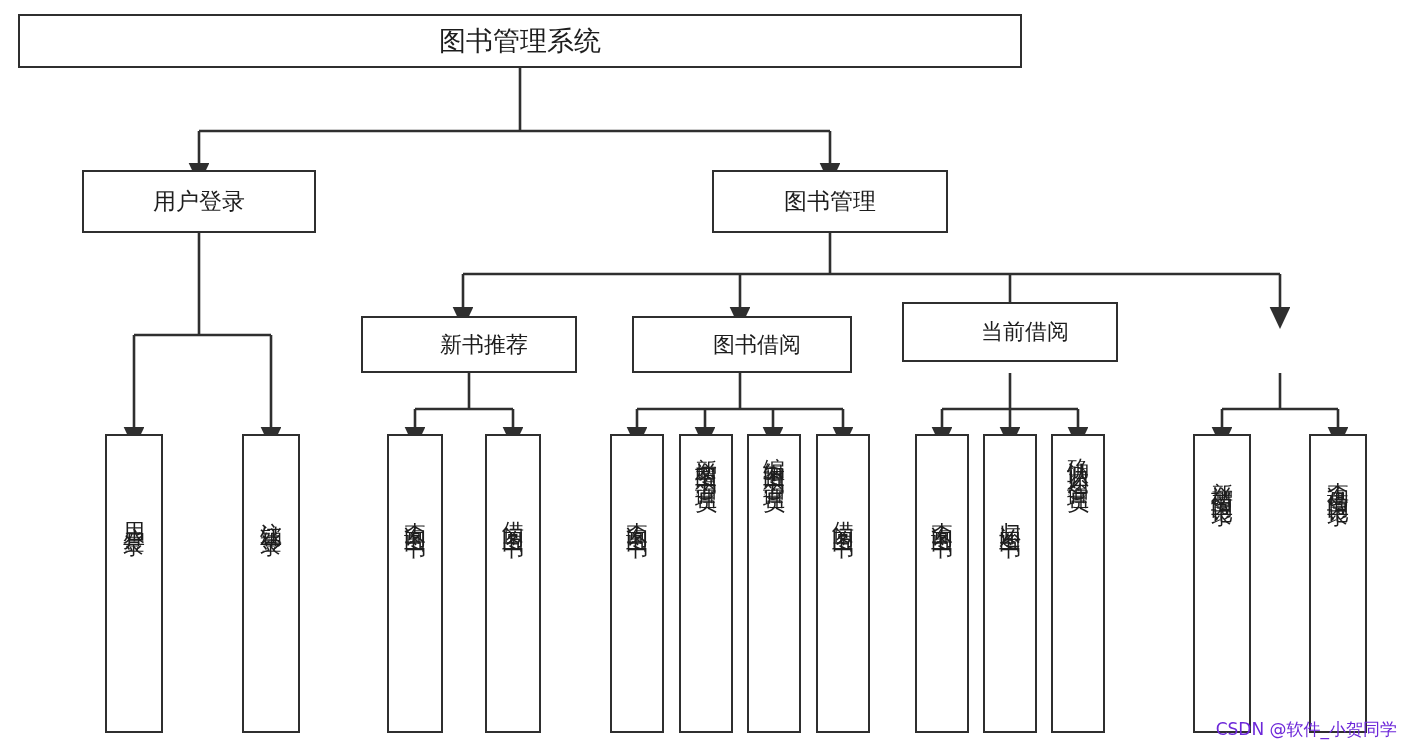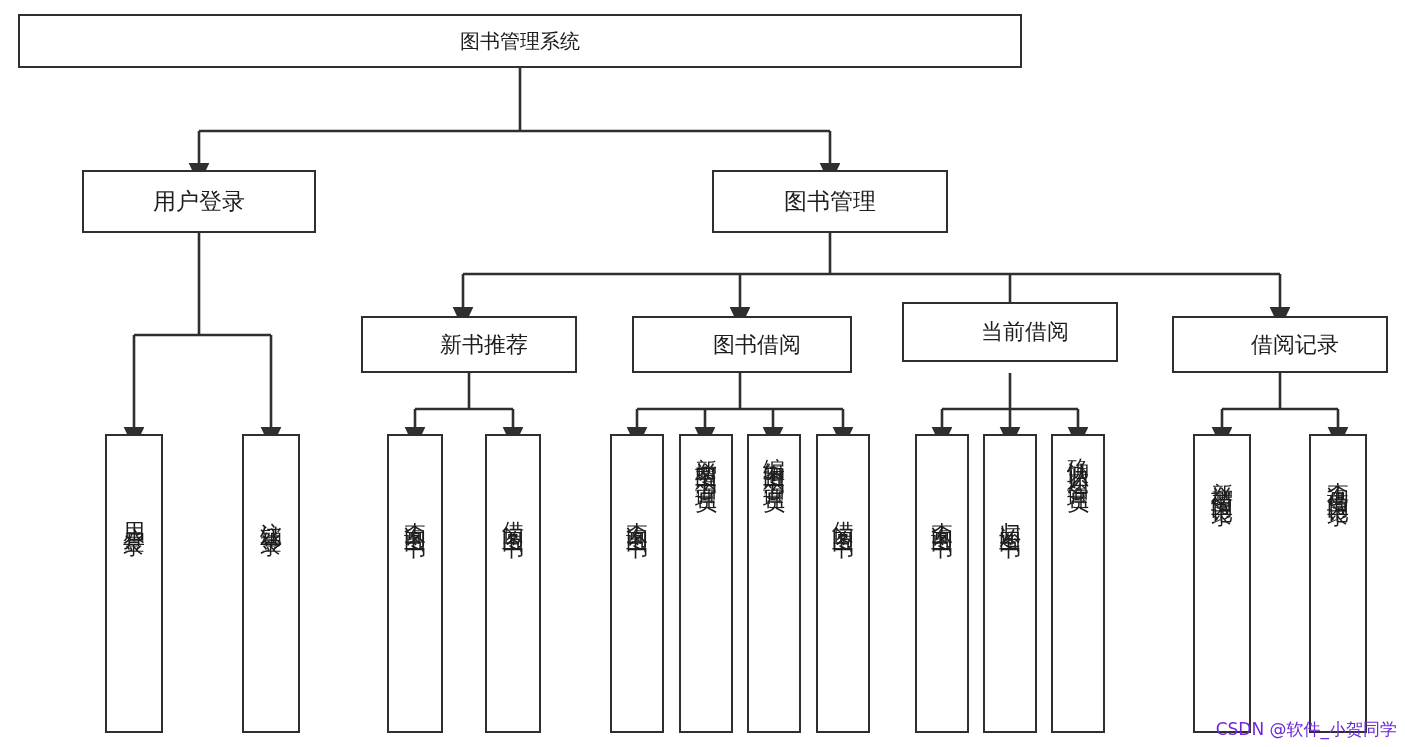--- a/index.html
+++ b/index.html
@@ -28,21 +28,21 @@
     box-sizing: border-box;
     background: #ffffff;
     border: 2px solid #2f2f2f;
     display: flex;
     align-items: center;
     justify-content: center;
     color: #1d1d1d;
     z-index: 2;
   }
   .node.root {
-    font-size: 20px;
+    font-size: 27px;
   }
   .node.tier2 {
     font-size: 23px;
   }
   .node.tier3 {
     font-size: 22px;
     padding-left: 30px;
   }
   .node.leaf {
     align-items: flex-start;
@@ -137,23 +137,20 @@
 
   <div class="node tier3" style="left:361px; top:316px; width:216px; height:57px;">
     <span>新书推荐</span>
   </div>
   <div class="node tier3" style="left:632px; top:316px; width:220px; height:57px;">
     <span>图书借阅</span>
   </div>
   <div class="node tier3" style="left:902px; top:302px; width:216px; height:60px;">
     <span>当前借阅</span>
   </div>
-  <div class="node tier3" style="left:1172px; top:316px; width:216px; height:57px;">
-    <span>借阅记录</span>
-  </div>
 
   <div class="node leaf" style="left:105px; top:434px; width:58px; height:299px; padding-top:68px;">
     <span class="leaf-text">用户登录</span>
   </div>
   <div class="node leaf" style="left:242px; top:434px; width:58px; height:299px; padding-top:68px;">
     <span class="leaf-text">注销登录</span>
   </div>
 
   <div class="node leaf" style="left:387px; top:434px; width:56px; height:299px; padding-top:68px;">
     <span class="leaf-text">查询图书</span>

